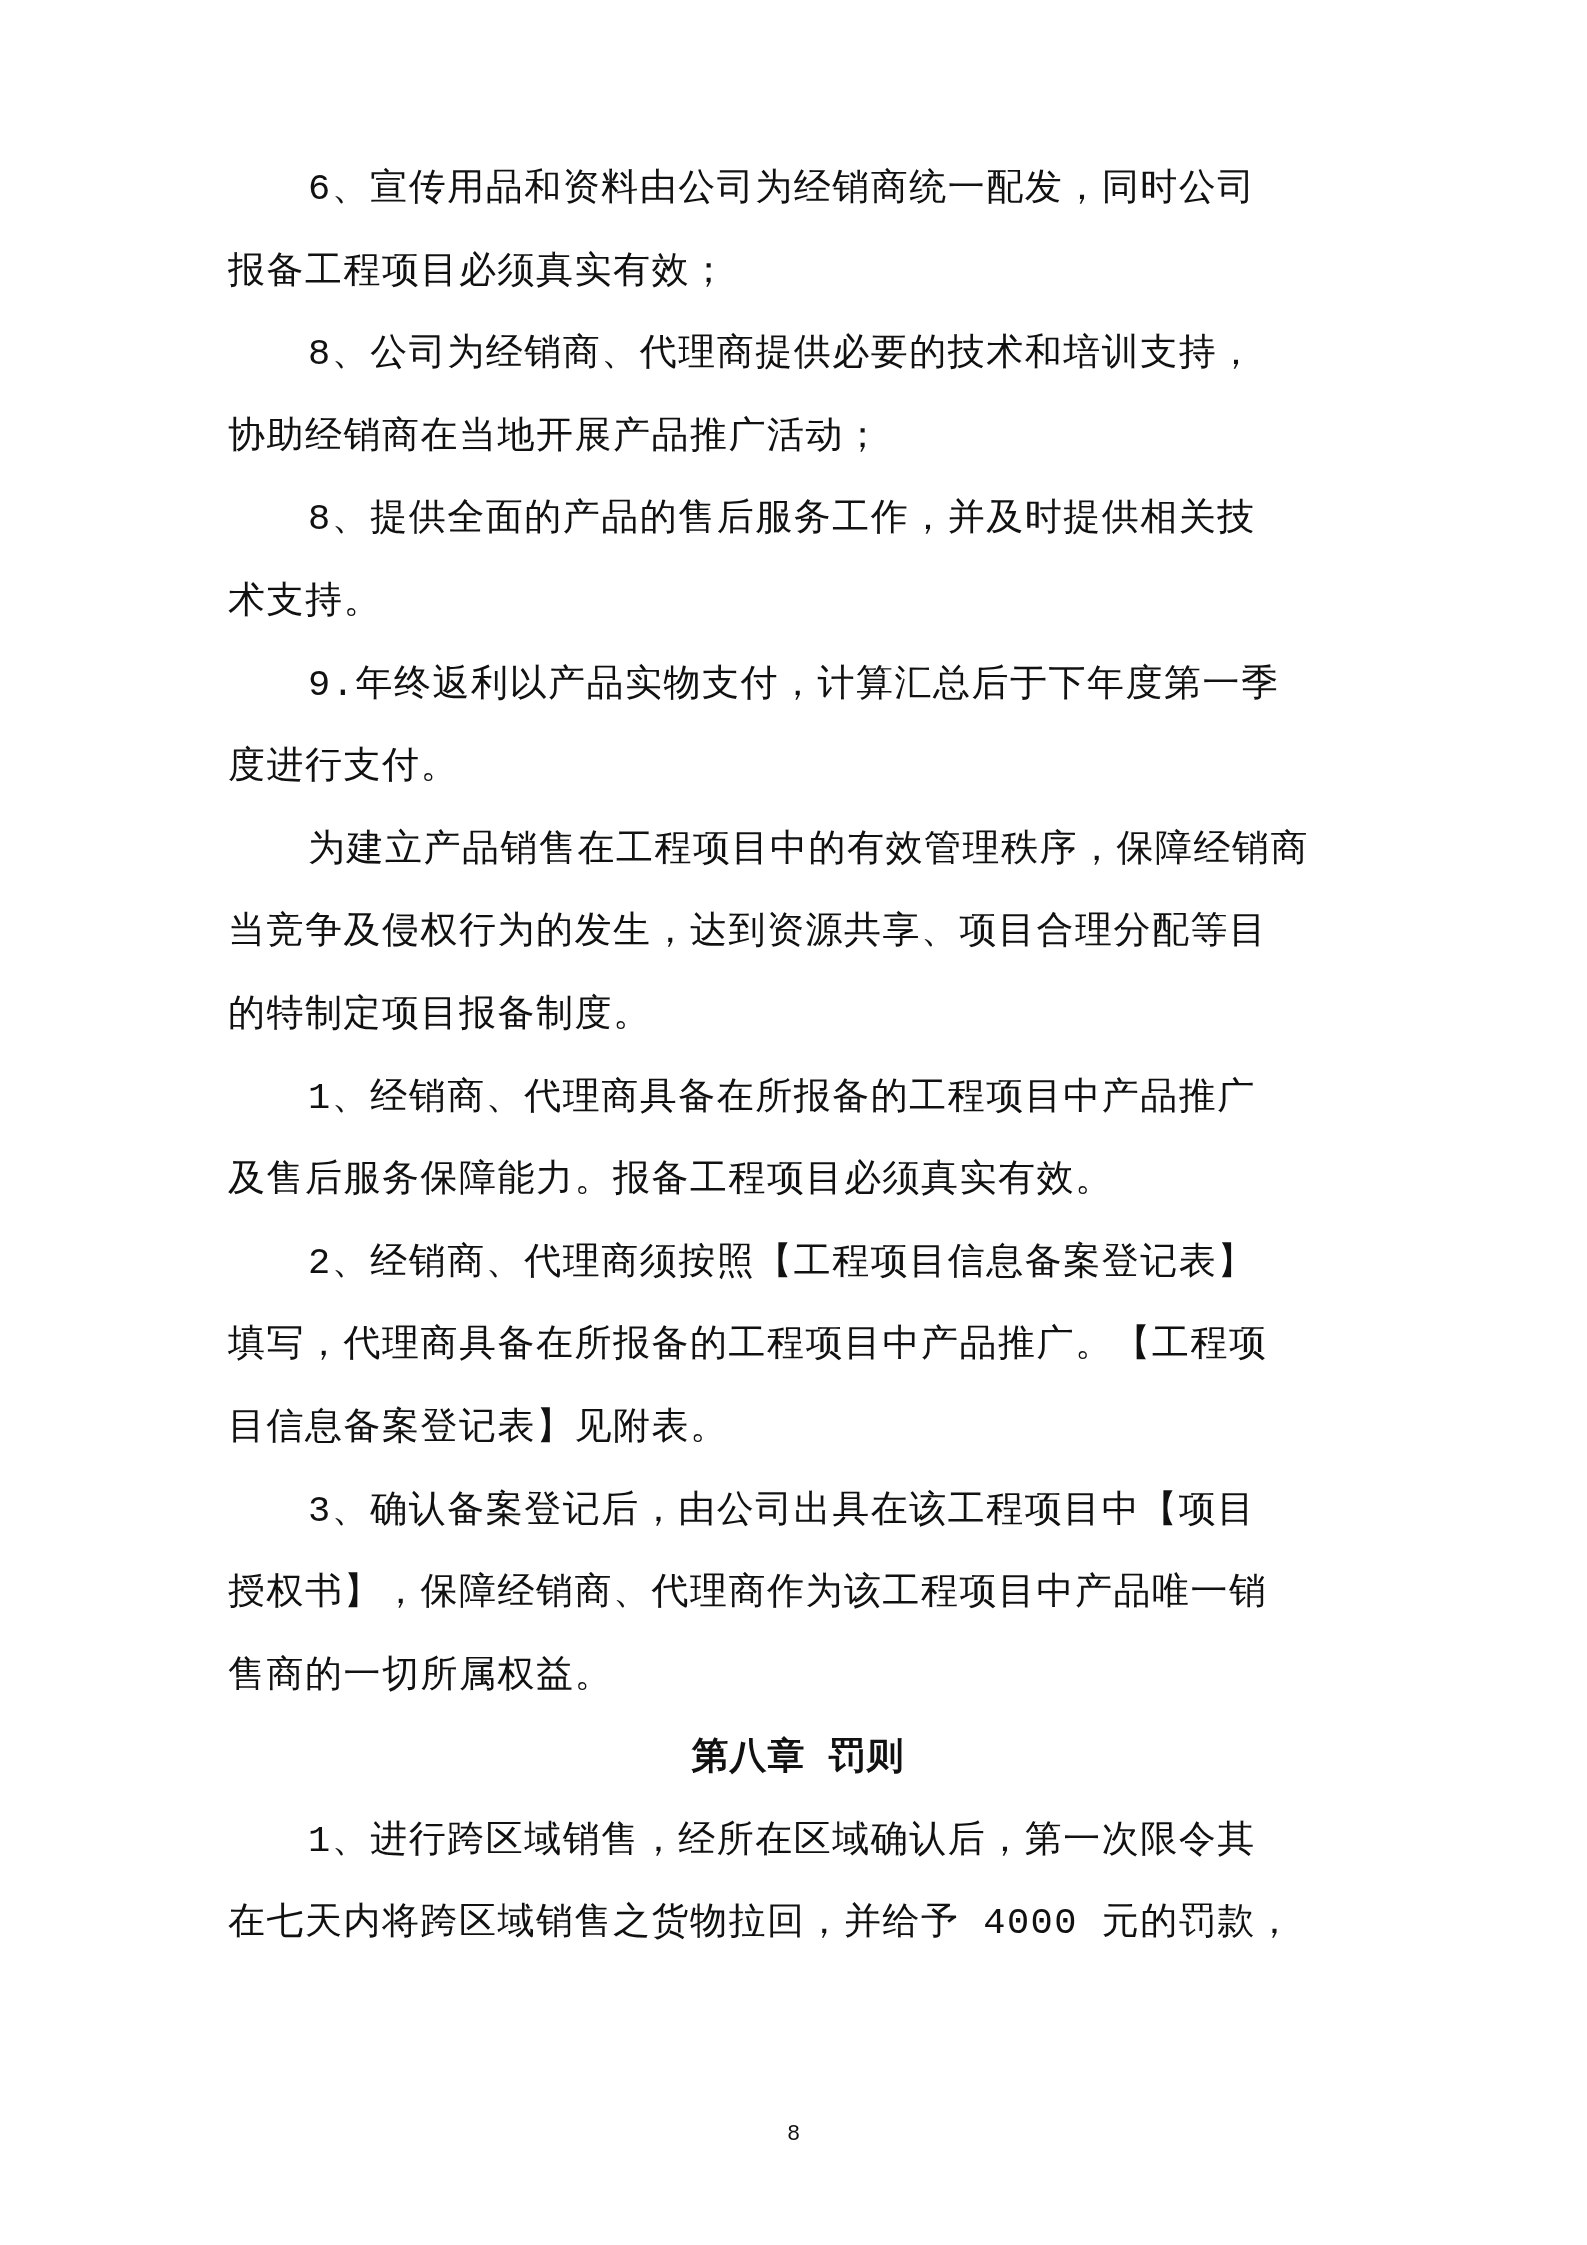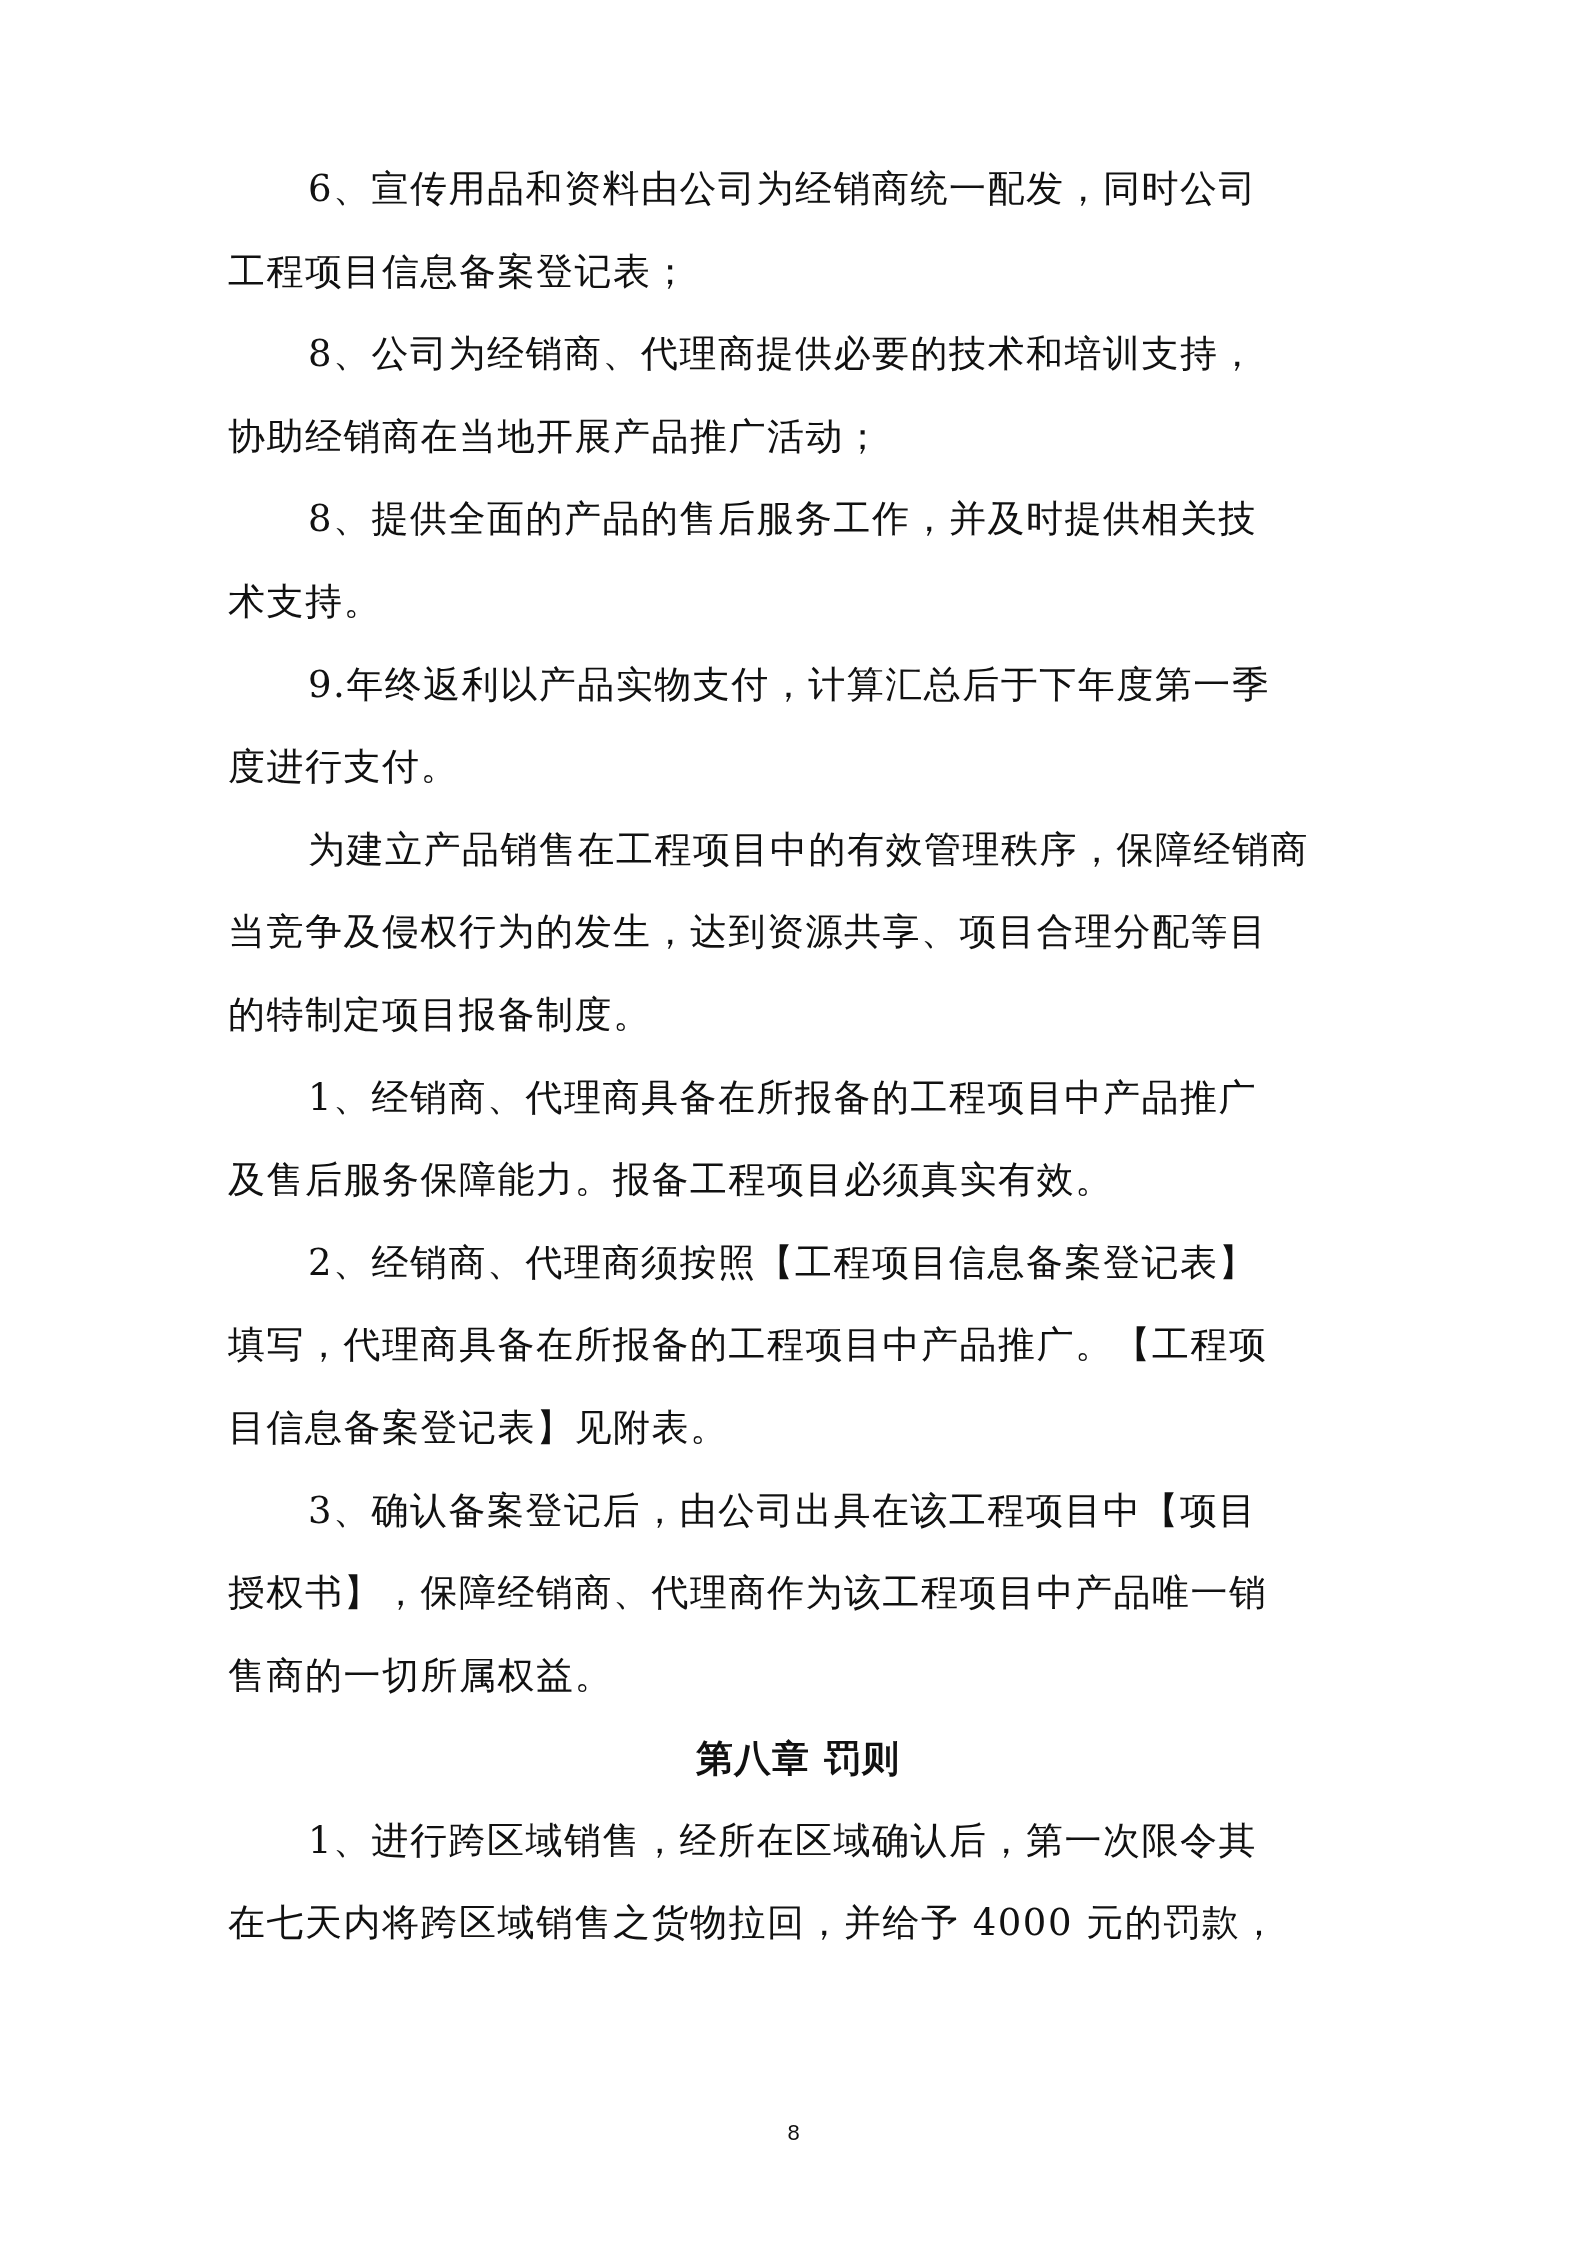--- a/index.html
+++ b/index.html
@@ -1,33 +1,33 @@
 <!DOCTYPE html>
 <html><head>
 <meta charset="utf-8">
 <style>
   html, body { margin: 0; padding: 0; background: #ffffff; }
   body { width: 1587px; height: 2245px; position: relative; overflow: hidden;
          font-family: "DejaVu Serif", "Liberation Serif", serif; color: #111; }
   .page { position: absolute; left: 0; top: 0; width: 1587px; height: 2245px; background: #fff; }
   .content { position: absolute; left: 228px; top: 148px; width: 1140px; }
   .line { height: 82.6px; line-height: 82.6px; font-size: 37px; white-space: nowrap;
-          letter-spacing: 1.5px; overflow: visible; }
+          letter-spacing: 1.5px; overflow: visible; font-family: Liberation Mono, monospace; }
   .indent { padding-left: 80px; }
   .heading { text-align: center; font-weight: bold; letter-spacing: 1px; }
   .pagenum { position: absolute; left: 0; width: 1587px; top: 2120px; text-align: center;
              font-family: "Liberation Sans", sans-serif; font-size: 22px; }
 </style>
 </head>
 <body>
 
 <div class="page">
   <div class="content">
     <div class="line indent">6、宣传用品和资料由公司为经销商统一配发，同时公司</div>
-    <div class="line">工程项目信息备案登记表；</div>
+    <div class="line">报备工程项目必须真实有效；</div>
     <div class="line indent">8、公司为经销商、代理商提供必要的技术和培训支持，</div>
     <div class="line">协助经销商在当地开展产品推广活动；</div>
     <div class="line indent">8、提供全面的产品的售后服务工作，并及时提供相关技</div>
     <div class="line">术支持。</div>
     <div class="line indent">9.年终返利以产品实物支付，计算汇总后于下年度第一季</div>
     <div class="line">度进行支付。</div>
     <div class="line indent">为建立产品销售在工程项目中的有效管理秩序，保障经销商</div>
     <div class="line">当竞争及侵权行为的发生，达到资源共享、项目合理分配等目</div>
     <div class="line">的特制定项目报备制度。</div>
     <div class="line indent">1、经销商、代理商具备在所报备的工程项目中产品推广</div>

